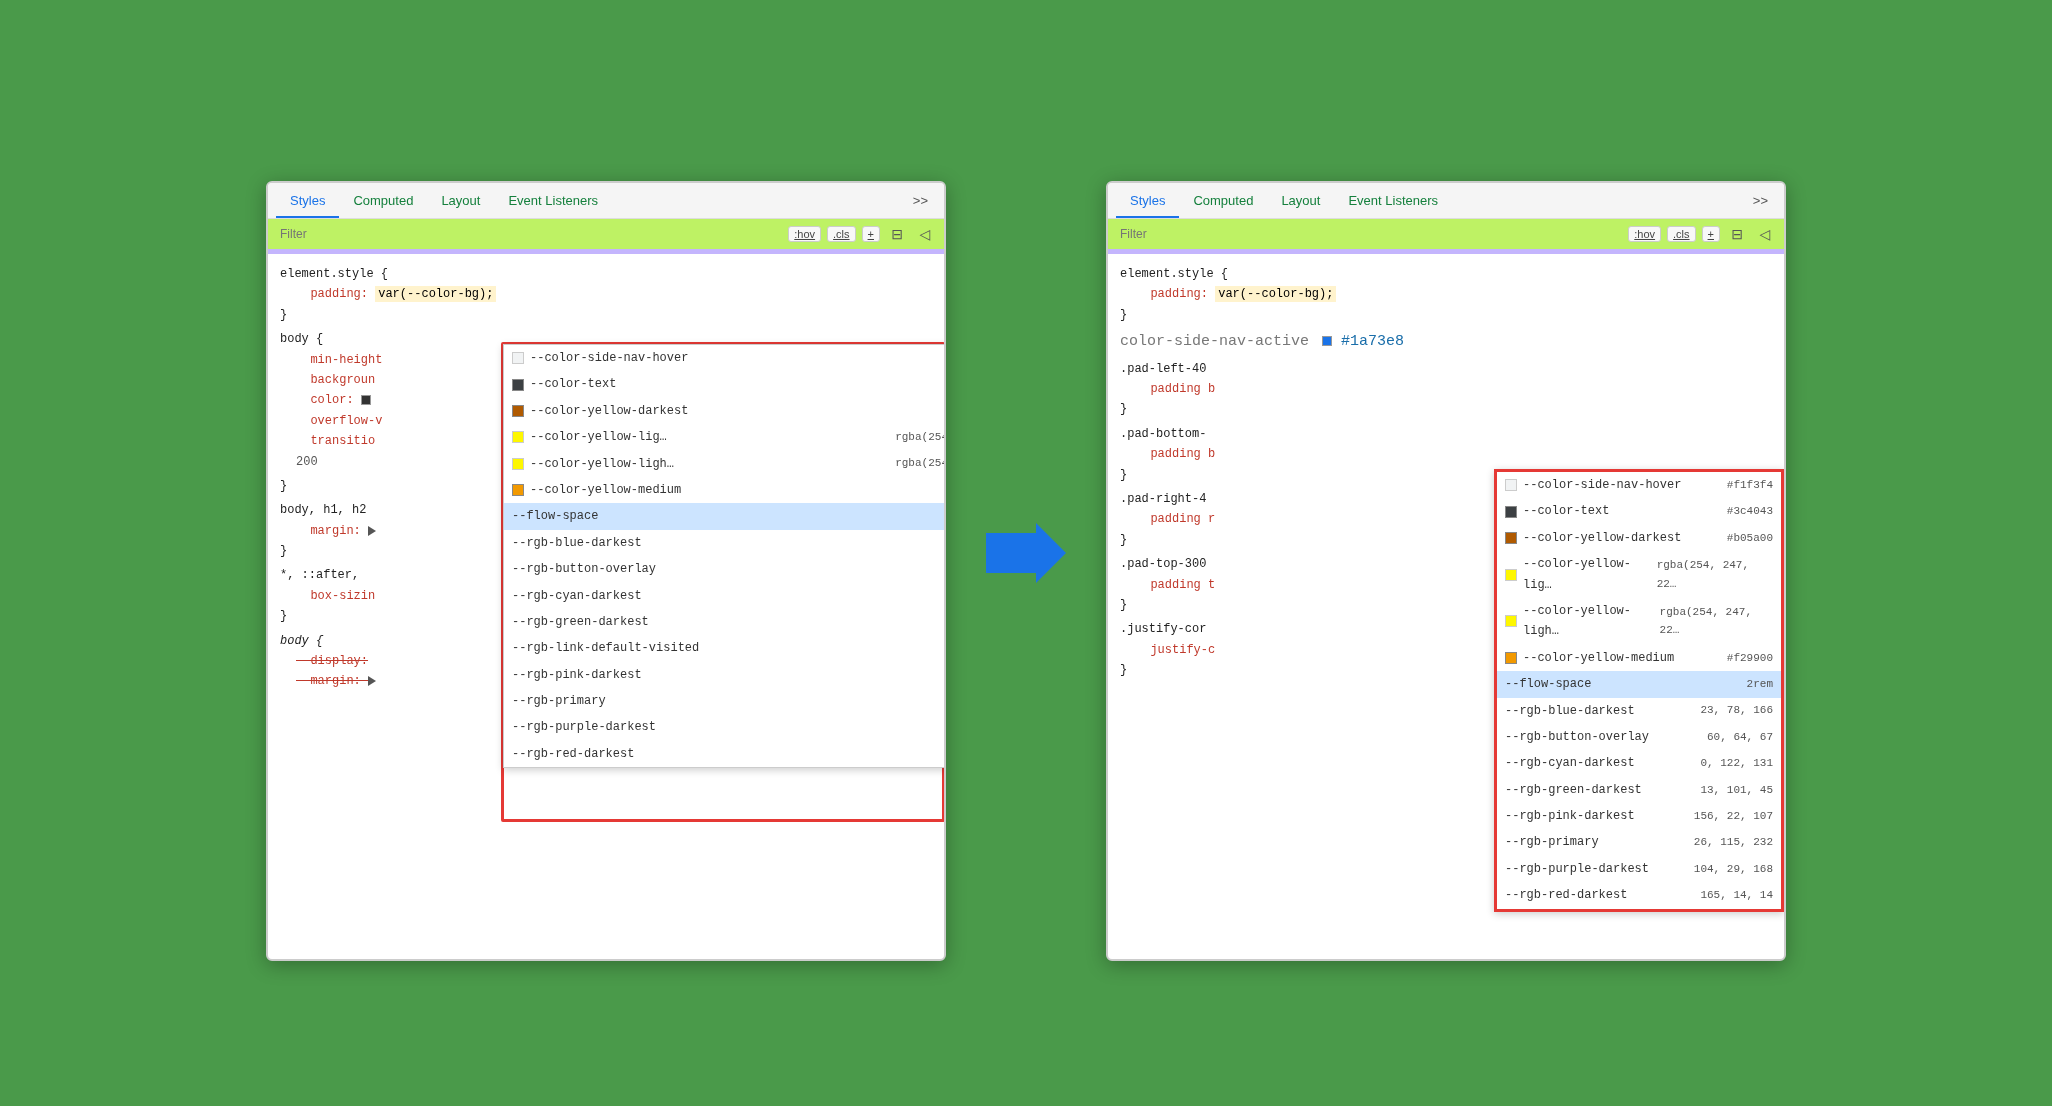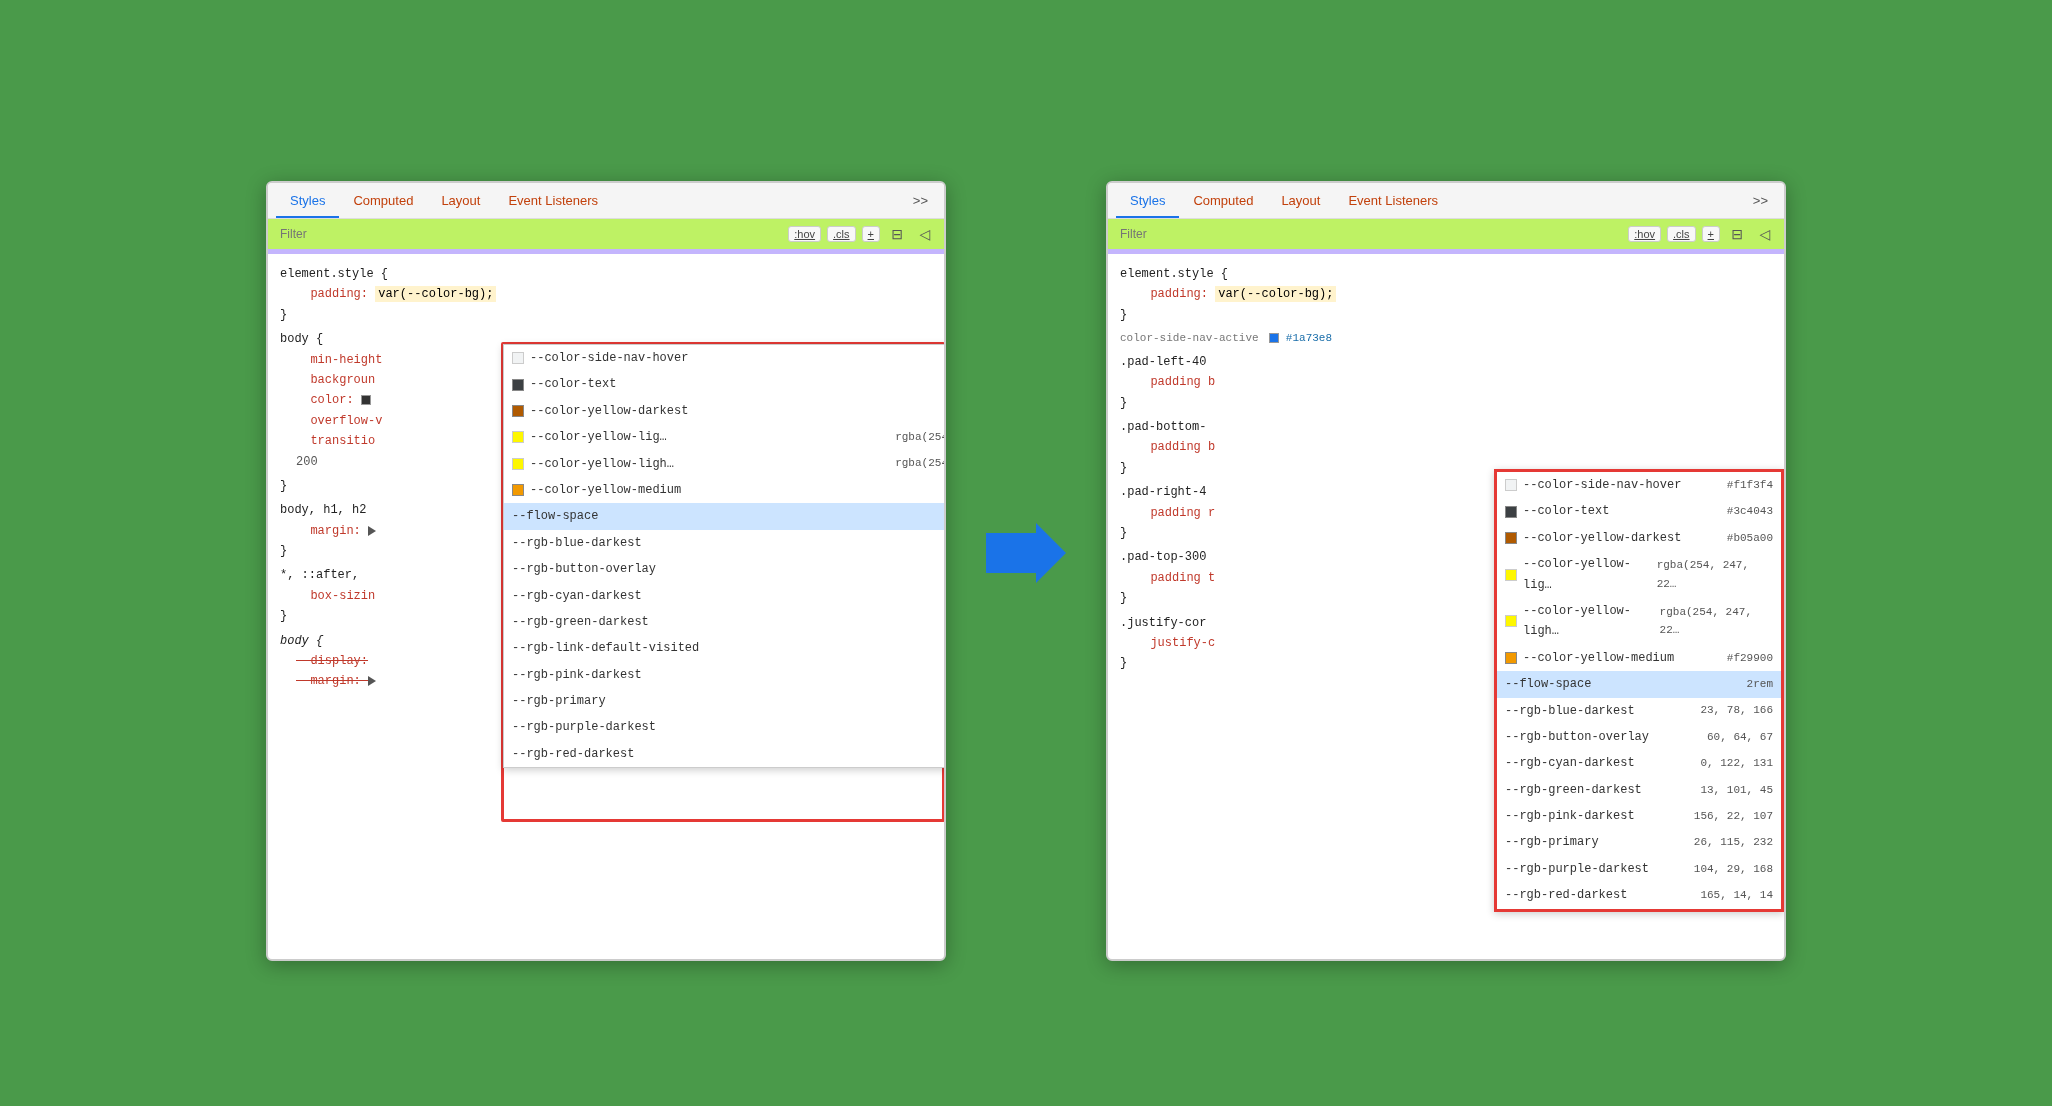--- a/index.html
+++ b/index.html
@@ -35,21 +35,21 @@
       align-items: center;
       border-bottom: 1px solid #ddd;
       background: #f5f5f5;
       padding: 0 8px;
       min-height: 36px;
       flex-shrink: 0;
     }
     .tab {
       padding: 8px 14px;
       font-size: 13px;
-      color: #c2410c;
+      color: #15803d;
       cursor: pointer;
       border-bottom: 2px solid transparent;
       margin-bottom: -1px;
       white-space: nowrap;
     }
     .tab.active {
       color: #1a73e8;
       border-bottom: 2px solid #1a73e8;
       font-weight: 500;
     }
@@ -417,21 +417,21 @@
     <div class="styles-content">
       <div class="styles-area">
 
         <div class="css-rule">
           <span class="css-selector">element.style {</span><br>
           <span class="css-prop">&nbsp;&nbsp;padding:</span>
           <span style="background:#fff3cd; padding: 1px 3px;"> var(--color-bg);</span><br>
           <span class="css-brace">}</span>
         </div>
 
-        <div class="css-rule" style="color:#555; font-size:11px;">
+        <div class="css-rule" style="color:#555; font-size:15px;">
           <span style="color:#777;">color-side-nav-active</span>
           <span style="display:inline-block;width:10px;height:10px;background:#1a73e8;border:1px solid #999;vertical-align:middle;margin-left:4px;"></span>
           <span style="color:#1a6eaa;"> #1a73e8</span>
         </div>
 
         <div class="css-rule">
           <span class="css-selector">.pad-left-40</span><br>
           <span class="css-prop">&nbsp;&nbsp;padding b</span><br>
           <span class="css-brace">}</span>
         </div>

